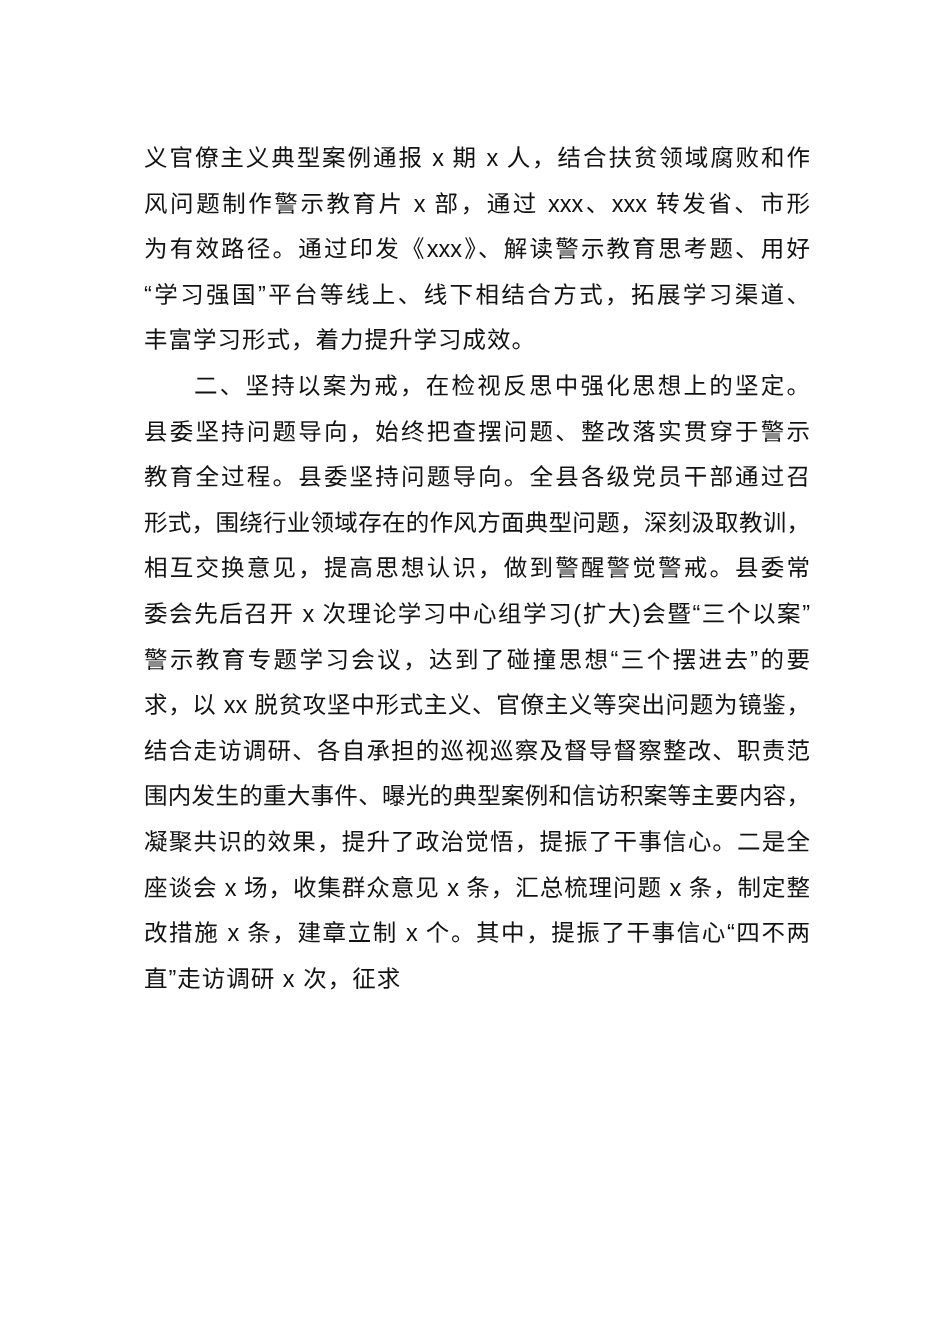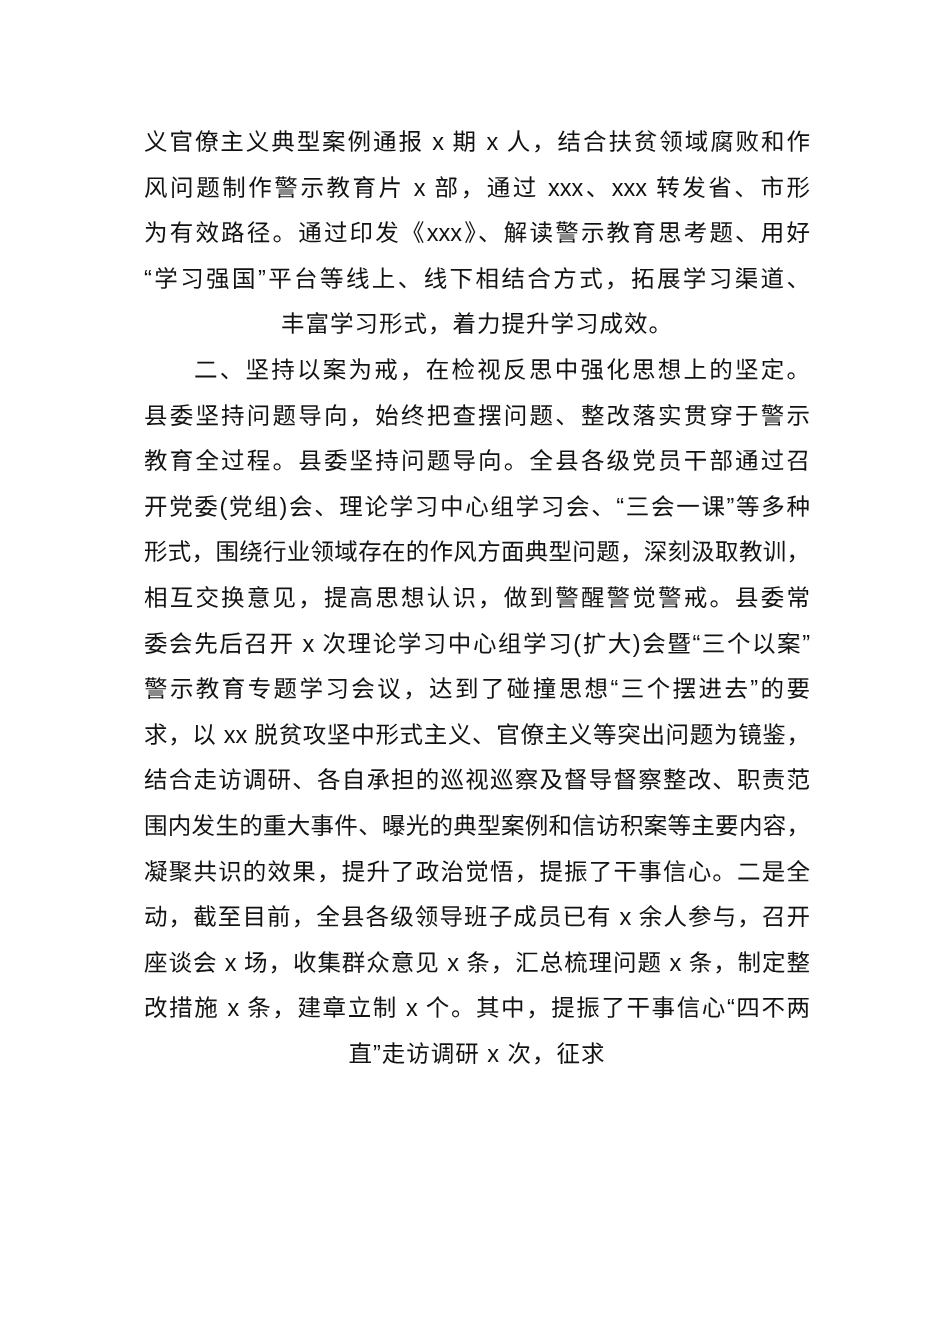--- a/index.html
+++ b/index.html
@@ -15,62 +15,60 @@
   }
   .page {
     position: relative;
     width: 950px;
     height: 1344px;
     background: #ffffff;
   }
   .text-block {
     position: absolute;
     left: 144px;
-    top: 120px;
+    top: 136px;
     width: 666px;
     color: #121212;
   }
   .line {
     font-size: 23.5px;
     line-height: 45.6px;
     height: 45.6px;
     font-family: "Liberation Sans", sans-serif;
   }
   .line.justify {
     text-align: justify;
     text-align-last: justify;
   }
   .line.plain {
-    text-align: center;
+    text-align: left;
     letter-spacing: 1px;
   }
   .line.indent {
     padding-left: 50px;
   }
 </style>
 </head>
 <body style="background: rgb(255, 255, 255);">
 
 <div class="page" style="background: rgb(255, 255, 255);">
   <div class="text-block" style="color: rgb(18, 18, 18);">
       <div class="line justify">义官僚主义典型案例通报 x 期 x 人，结合扶贫领域腐败和作</div>
       <div class="line justify">风问题制作警示教育片 x 部，通过 xxx、xxx 转发省、市形</div>
       <div class="line justify">为有效路径。通过印发《xxx》、解读警示教育思考题、用好</div>
       <div class="line justify">“学习强国”平台等线上、线下相结合方式，拓展学习渠道、</div>
       <div class="line plain">丰富学习形式，着力提升学习成效。</div>
       <div class="line justify indent">二、坚持以案为戒，在检视反思中强化思想上的坚定。</div>
       <div class="line justify">县委坚持问题导向，始终把查摆问题、整改落实贯穿于警示</div>
       <div class="line justify">教育全过程。县委坚持问题导向。全县各级党员干部通过召</div>
-      <div class="line justify">开党委(党组)会、理论学习中心组学习会、“三会一课”等多种</div>
       <div class="line justify">形式，围绕行业领域存在的作风方面典型问题，深刻汲取教训，</div>
       <div class="line justify">相互交换意见，提高思想认识，做到警醒警觉警戒。县委常</div>
       <div class="line justify">委会先后召开 x 次理论学习中心组学习(扩大)会暨“三个以案”</div>
       <div class="line justify">警示教育专题学习会议，达到了碰撞思想“三个摆进去”的要</div>
       <div class="line justify">求，以 xx 脱贫攻坚中形式主义、官僚主义等突出问题为镜鉴，</div>
       <div class="line justify">结合走访调研、各自承担的巡视巡察及督导督察整改、职责范</div>
       <div class="line justify">围内发生的重大事件、曝光的典型案例和信访积案等主要内容，</div>
       <div class="line justify">凝聚共识的效果，提升了政治觉悟，提振了干事信心。二是全</div>
-      <div class="line justify">动，截至目前，全县各级领导班子成员已有 x 余人参与，召开</div>
       <div class="line justify">座谈会 x 场，收集群众意见 x 条，汇总梳理问题 x 条，制定整</div>
       <div class="line justify">改措施 x 条，建章立制 x 个。其中，提振了干事信心“四不两</div>
       <div class="line plain">直”走访调研 x 次，征求</div>
     </div>
 </div>
 
 </body></html>

